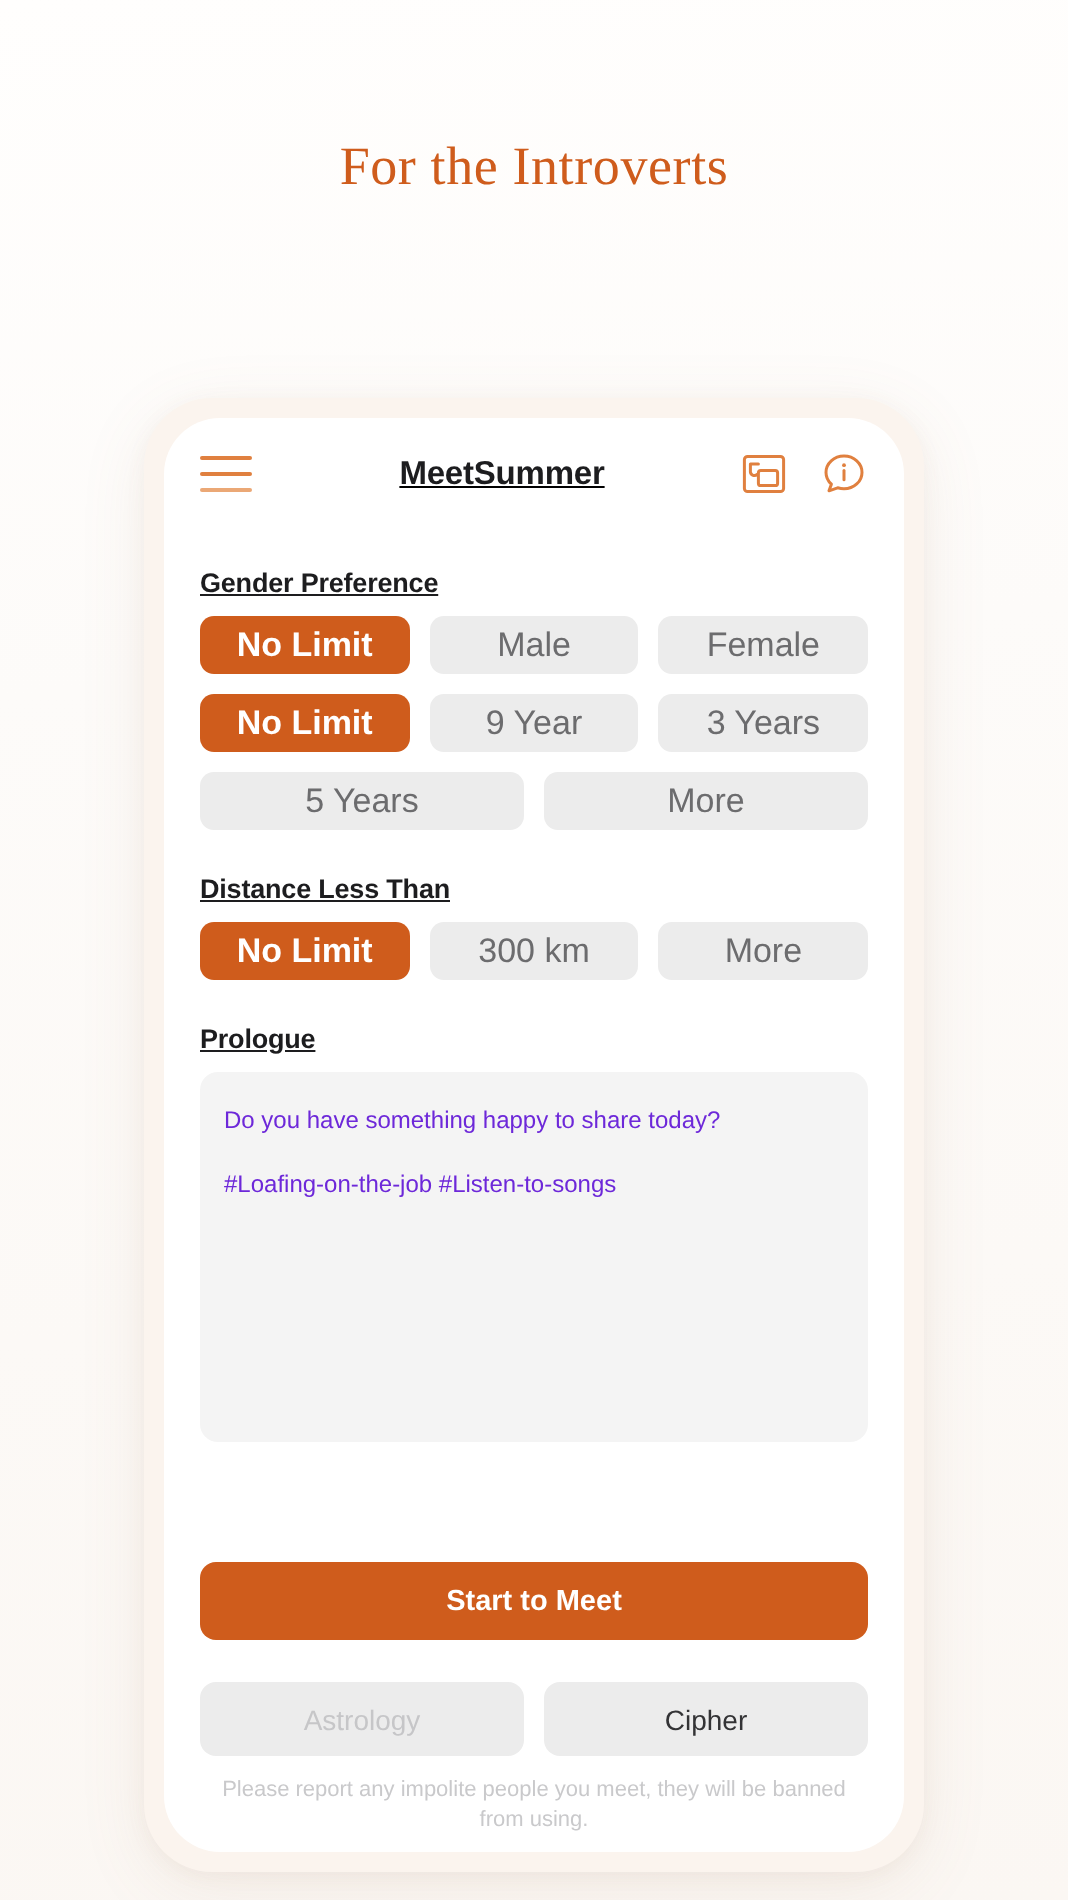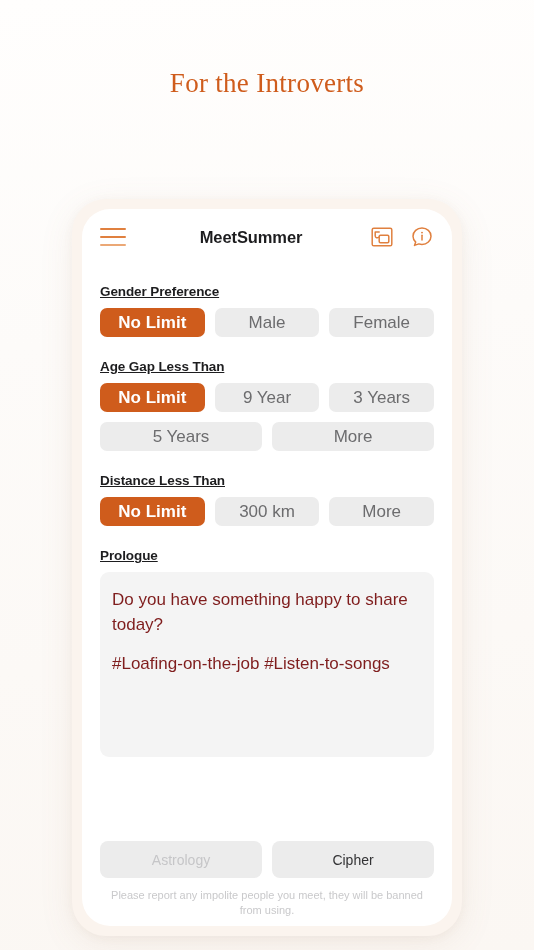--- a/index.html
+++ b/index.html
@@ -64,20 +64,21 @@
     flex-direction: column;
   }
 
   
   .appbar {
     height: 56px;
     display: flex;
     align-items: center;
     padding: 0 18px;
     flex: none;
+    text-decoration: underline;
   }
   .hamburger {
     width: 26px;
     height: 18px;
     display: flex;
     flex-direction: column;
     justify-content: space-between;
     cursor: pointer;
   }
   .hamburger span {
@@ -155,22 +156,22 @@
 
   
   .prologue-box {
     background: #f4f4f4;
     border-radius: 9px;
     height: 185px;
     padding: 16px 12px 12px 12px;
     margin-bottom: 14px;
   }
   .prologue-line {
-    font-size: 17px;
-    color: #7f1d1d;
+    font-size: 12px;
+    color: #6d28d9;
     line-height: 1.45;
   }
   .prologue-line + .prologue-line { margin-top: 15px; }
 
   
   .bottom { margin-top: auto; padding-bottom: 8px; }
 
   .primary-btn {
     width: 100%;
     height: 39px;
@@ -255,21 +256,20 @@
 
   <div class="content">
 
     <div class="section-label first">Gender Preference</div>
     <div class="chip-row">
       <button class="chip active">No Limit</button>
       <button class="chip">Male</button>
       <button class="chip">Female</button>
     </div>
 
-    <div class="section-label">Age Gap Less Than</div>
     <div class="chip-row">
       <button class="chip active">No Limit</button>
       <button class="chip">9 Year</button>
       <button class="chip">3 Years</button>
     </div>
     <div class="chip-row">
       <button class="chip">5 Years</button>
       <button class="chip">More</button>
     </div>
 
@@ -280,20 +280,21 @@
       <button class="chip">More</button>
     </div>
 
     <div class="section-label">Prologue</div>
     <div class="prologue-box">
       <div class="prologue-line">Do you have something happy to share today?</div>
       <div class="prologue-line">#Loafing-on-the-job #Listen-to-songs</div>
     </div>
 
     <div class="bottom">
+      <button class="primary-btn">Start to Meet</button>
       <div class="secondary-row">
         <button class="secondary-btn disabled">Astrology</button>
         <button class="secondary-btn">Cipher</button>
       </div>
       <div class="disclaimer">Please report any impolite people you meet, they will be banned from using.</div>
     </div>
 
   </div>
 </div>
 

